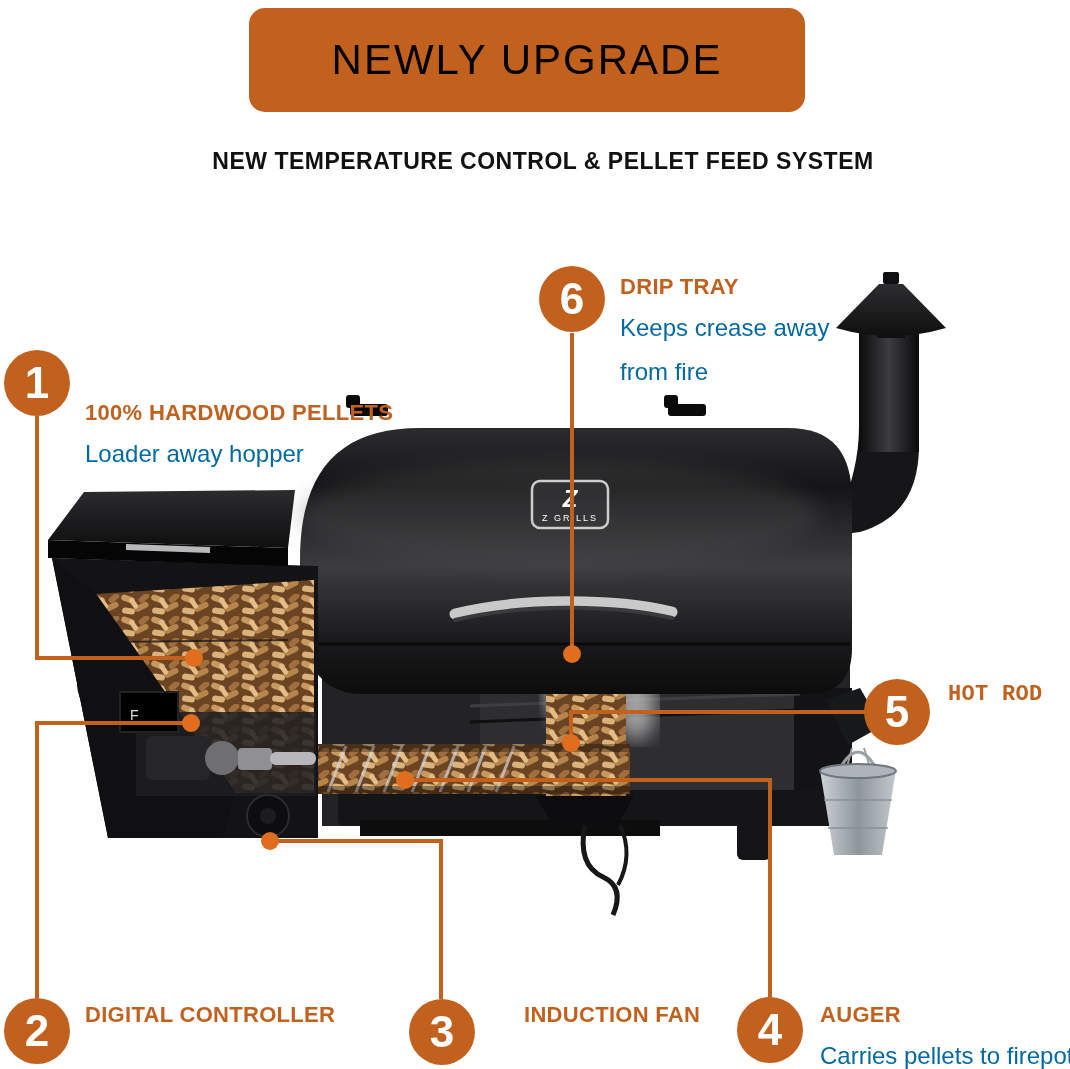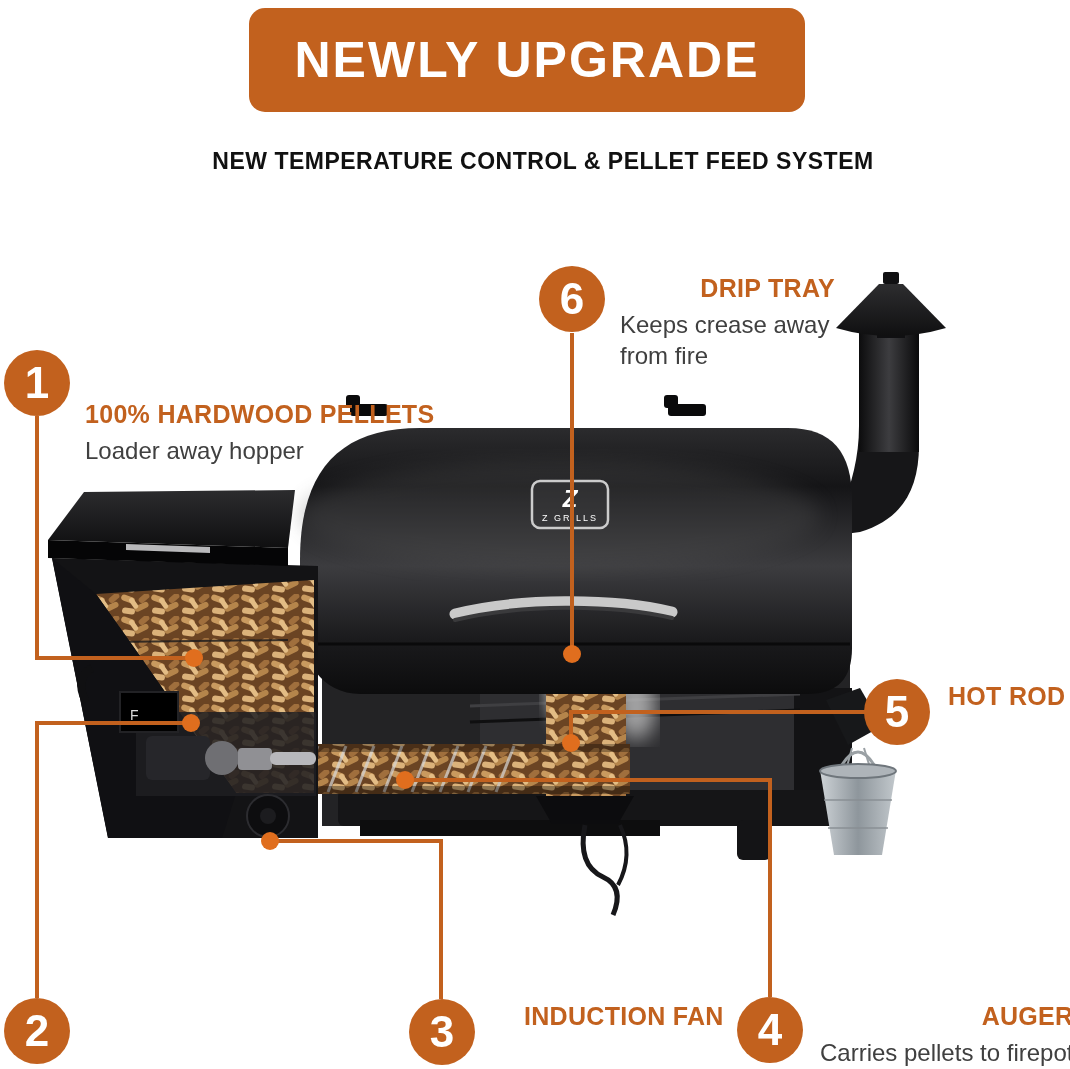--- a/index.html
+++ b/index.html
@@ -1,29 +1,29 @@
 <!DOCTYPE html>
 <html><head>
 <meta charset="utf-8">
 <style>
   html,body{margin:0;padding:0;background:#ffffff;}
   .stage{position:relative;width:1070px;height:1069px;background:#ffffff;overflow:hidden;
          font-family:"Liberation Sans", sans-serif;}
   .banner{position:absolute;left:249px;top:8px;width:556px;height:104px;background:#C2611E;
           border-radius:16px;display:flex;align-items:center;justify-content:center;}
-  .banner span{color:#ffffff;font-size:50px;font-weight:bold;letter-spacing:2px;}
+  .banner span{color:#000000;font-size:42px;font-weight:normal;letter-spacing:2px;}
   .heading{position:absolute;left:0;top:140px;width:1070px;margin:8px;text-align:center;
            font-size:23px;font-weight:bold;color:#111111;letter-spacing:.5px;}
   svg.art{position:absolute;left:0;top:0;}
   .marker{position:absolute;width:66px;height:66px;border-radius:50%;background:#C2611E;
           display:flex;align-items:center;justify-content:center;color:#ffffff;
           font-size:44px;font-weight:bold;line-height:1;}
   .callout{position:absolute;}
-  .callout .ct{font-size:25px;font-weight:bold;color:#C2611E;letter-spacing:.3px;margin:0 0 6px 0;text-align:right;}
-  .callout .cd{font-size:24px;color:#404040;line-height:31px;}
+  .callout .ct{font-size:22px;font-weight:bold;color:#C2611E;letter-spacing:.3px;margin:0 0 6px 0;}
+  .callout .cd{font-size:24px;color:#0369a1;line-height:44px;}
   .w215{max-width:215px;} .w135{max-width:135px;} .nowrap{white-space:nowrap;}
 </style>
 </head>
 <body>
 
 <div class="stage">
 
   <div class="banner">
     <span>NEWLY UPGRADE</span>
   </div>
@@ -218,29 +218,30 @@
     </div>
   <div class="marker" style="left:539px;top:266px;">
       <span>6</span>
     </div>
 
   <div class="callout" style="left:85px;top:356px;margin-top:44px;">
     <div class="ct">100% HARDWOOD PELLETS</div>
     <div class="cd nowrap">Loader away hopper</div>
   </div>
   <div class="callout" style="left:85px;top:1002px;">
+    <div class="ct">DIGITAL CONTROLLER</div>
   </div>
   <div class="callout" style="left:486px;top:1002px;margin-left:38px;">
     <div class="ct">INDUCTION FAN</div>
   </div>
   <div class="callout" style="left:820px;top:1002px;">
     <div class="ct">AUGER</div>
     <div class="cd nowrap">Carries pellets to firepot</div>
   </div>
-  <div class="callout" style="left:948px;top:682px;">
+  <div class="callout" style="left:948px;top:682px;font-family:Liberation Mono, monospace;">
     <div class="ct">HOT ROD</div>
   </div>
   <div class="callout" style="left:620px;top:274px;">
     <div class="ct">DRIP TRAY</div>
     <div class="cd w215">Keeps crease away from fire</div>
   </div>
 
 </div>
 
 </body></html>

